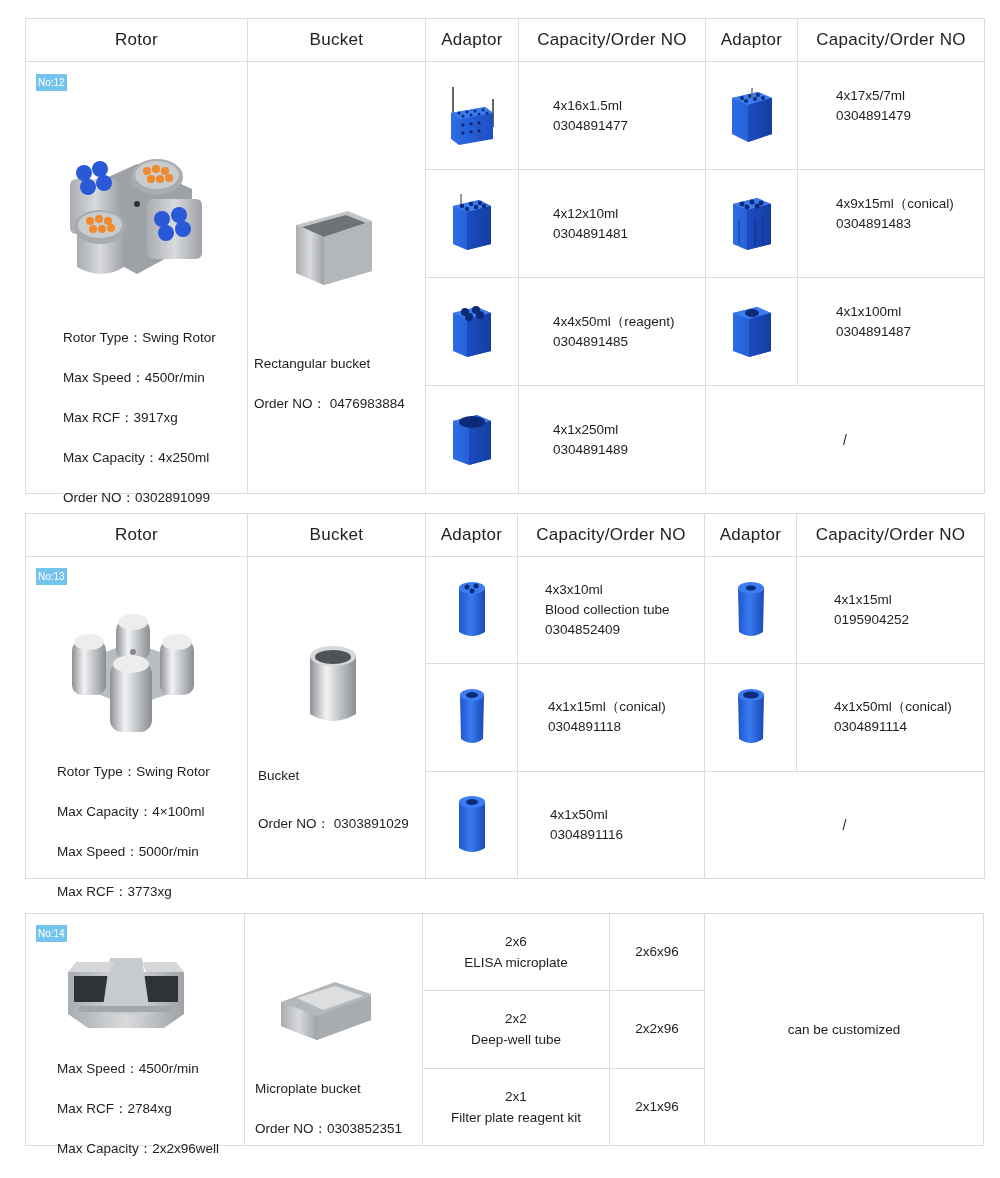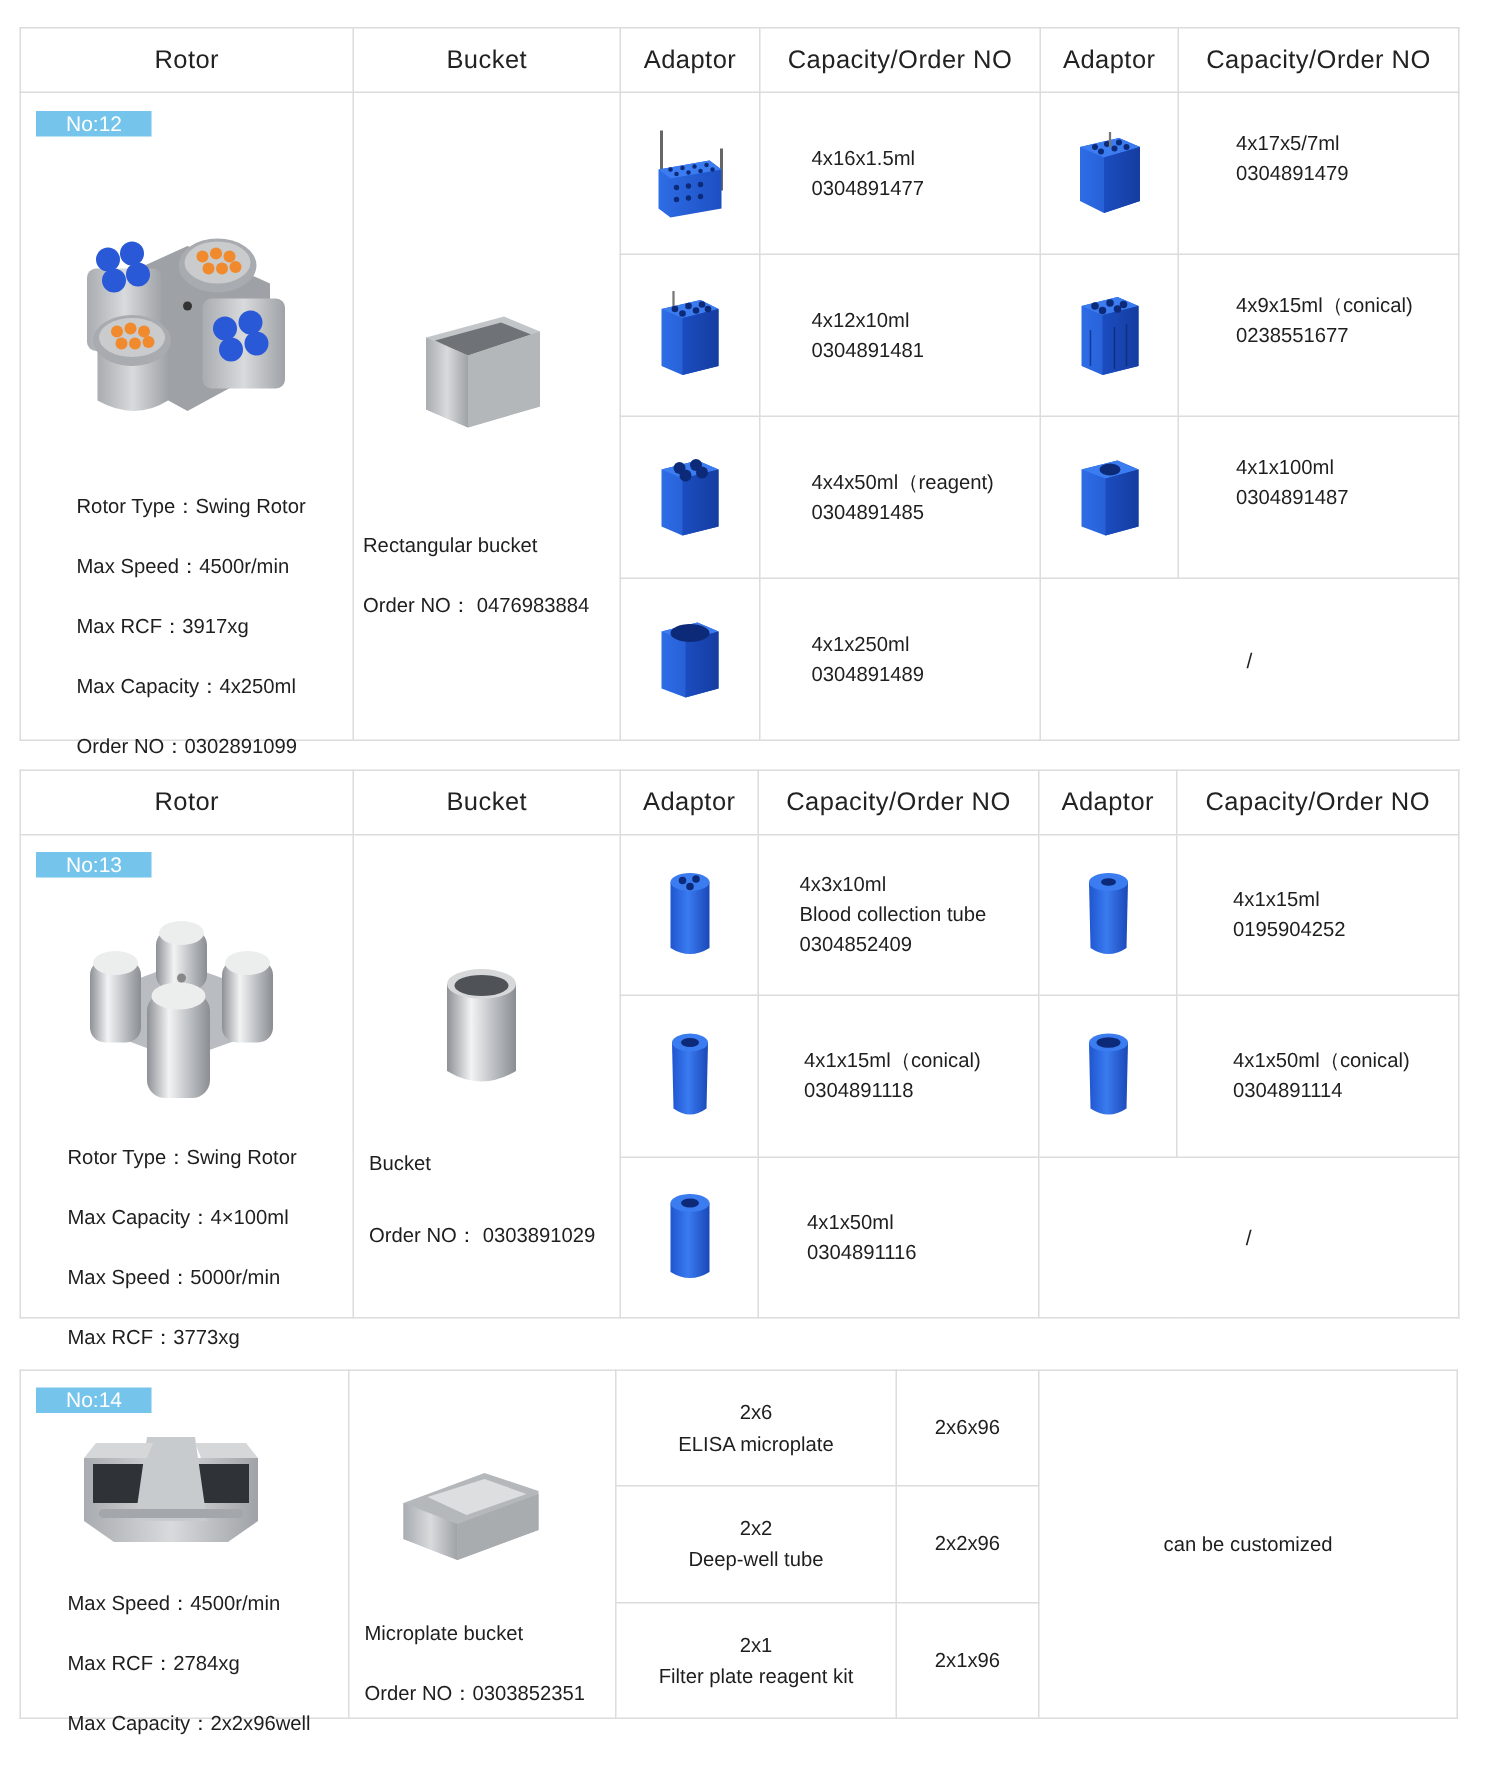--- a/index.html
+++ b/index.html
@@ -1,21 +1,21 @@
 <!DOCTYPE html>
 <html><head>
 <meta charset="utf-8">
 <style>
   html, body { margin: 0; padding: 0; background: #ffffff; }
   body { width: 1000px; height: 1178px; position: relative; font-family: "Liberation Sans", "DejaVu Sans", sans-serif; color: #222; overflow: hidden; }
-  table.spec { position: absolute; left: 13px; border-collapse: collapse; table-layout: fixed; background: #fff; border-radius: 23px; }
+  table.spec { position: absolute; left: 25px; border-collapse: collapse; table-layout: fixed; background: #fff; border-radius: 23px; }
   table.spec td, table.spec th { border: 1.5px solid #dcdcdc; padding: 0; vertical-align: middle; }
   table.spec th { font-weight: normal; font-size: 17px; color: #222; height: 42px; text-align: center; letter-spacing: 0.3px; }
   .cell-text { font-size: 13.5px; line-height: 20px; color: #1e1e1e; white-space: pre-line; }
-  .badge { position: absolute; left: 10px; top: 11px; background: #74c4ec; color: #fff; font-size: 14px; padding: 1px 20px; line-height: 15px; }
+  .badge { position: absolute; left: 10px; top: 11px; background: #74c4ec; color: #fff; font-size: 10px; padding: 1px 2px; line-height: 15px; }
   .rel { position: relative; height: 100%; }
   .adaptor-img { display: flex; justify-content: center; align-items: center; height: 100%; }
   .center { text-align: center; }
   .cap { padding-left: 34px; }
   .slash { text-align: center; font-size: 14px; }
 </style>
 </head>
 <body>
 
 <svg width="0" height="0" style="position:absolute">
@@ -219,21 +219,21 @@
                 <circle cx="18" cy="13" r="2.5"></circle>
                 <circle cx="28" cy="12" r="2.5"></circle>
               </g>
               <line x1="10" y1="26" x2="10" y2="50" stroke="#143a98"></line>
               <line x1="26" y1="24" x2="26" y2="52" stroke="#0f2f85"></line>
               <line x1="34" y1="22" x2="34" y2="50" stroke="#0f2f85"></line>
             </svg>
     </div>
         </td>
     <td>
-          <div class="cell-text cap" style="padding-left:38px;margin-top:-20px"><div>4x9x15ml（conical)</div><div>0238551677</div></div>
+          <div class="cell-text cap" style="padding-left:38px;margin-top:-20px"><div>4x9x15ml（conical)</div><div>0304891483</div></div>
         </td>
   </tr>
   <tr style="height:108px">
     <td>
           <div class="adaptor-img">
       <svg width="46" height="58" viewBox="0 0 46 58">
               <path d="M4 10 L28 4 L42 10 L42 48 L18 54 L4 48 Z" fill="url(#blueFace)"></path>
               <path d="M4 10 L28 4 L42 10 L18 16 Z" fill="#3b7cf0"></path>
               <path d="M18 16 L42 10 L42 48 L18 54 Z" fill="url(#blueSide)"></path>
               <g fill="#0d2a78">

